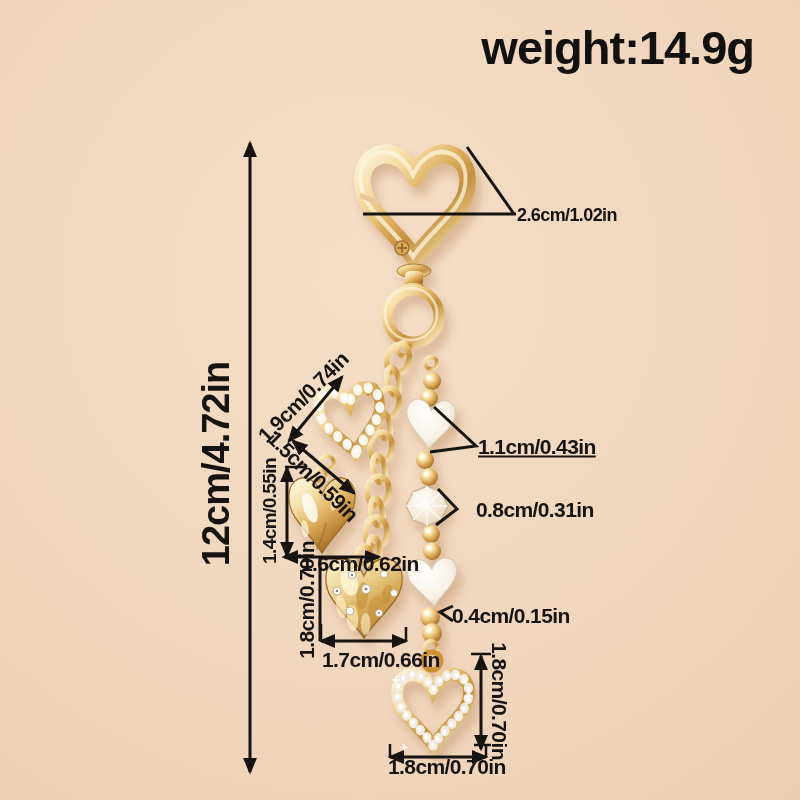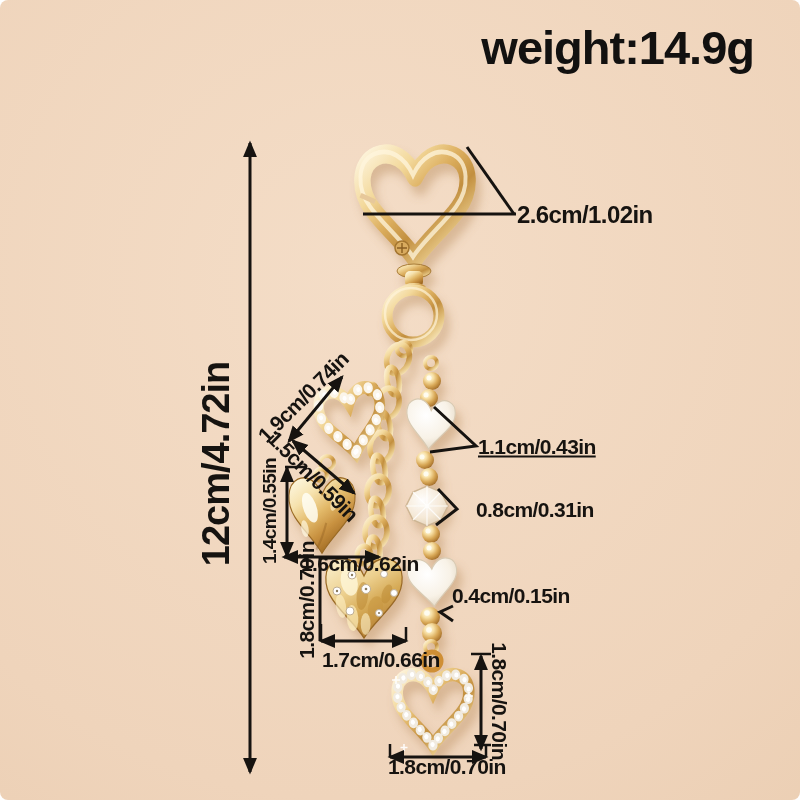--- a/index.html
+++ b/index.html
@@ -1,36 +1,35 @@
 <!DOCTYPE html>
 <html><head>
 <meta charset="utf-8">
 <style>
   html,body{margin:0;padding:0;}
   .stage{
     position:relative;width:800px;height:800px;overflow:hidden;
     background:radial-gradient(130% 130% at 45% 35%, #f4ddc7 0%, #efd4bb 50%, #e9cbae 82%, #e2c2a1 100%);
     font-family:"Liberation Sans",sans-serif;
-    border-radius:8px;
   }
   .weight{
     position:absolute;top:24px;right:46px;text-align:right;color:#121110;
     font-weight:700;font-size:47px;line-height:1.03;letter-spacing:-1px;
   }
   .dim{
     position:absolute;color:#161310;font-weight:700;font-size:21px;line-height:1;
     letter-spacing:-0.6px;white-space:nowrap;
   }
   .dim.anchorL{transform:translateY(-50%);}
   .dim.rotCCW{transform:translate(-50%,-50%) rotate(-90deg);}
   .dim.rotCW{transform:translate(-50%,-50%) rotate(90deg);}
   .dim.rotNE{transform:translate(-50%,-50%) rotate(-45deg);}
   .dim.rotSE{transform:translate(-50%,-50%) rotate(45deg);}
   .dim.big{font-size:38px;letter-spacing:-1px;}
-  .dim.mid{font-size:24px;}
+  .dim.mid{font-size:18px;}
   .dim.small{font-size:19px;}
   svg{position:absolute;left:0;top:0;}
 </style>
 </head>
 <body>
 
 <div class="stage">
 
   <svg width="800" height="800" viewBox="0 0 800 800">
     <defs>
@@ -273,18 +272,18 @@
   <div class="dim anchorL" style="left:301px;top:563px;">1.6cm/0.62in</div>
 
   <div class="dim anchorL" style="left:478px;top:446px;text-decoration:underline;">1.1cm/0.43in</div>
 
   <div class="dim anchorL" style="left:476px;top:509px;">0.8cm/0.31in</div>
 
   <div class="dim rotCCW" style="left:306px;top:600px;">1.8cm/0.70in</div>
 
   <div class="dim anchorL" style="left:322px;top:659px;">1.7cm/0.66in</div>
 
-  <div class="dim anchorL" style="left:452px;top:595px;">0.4cm/0.15in</div>
+  <div class="dim anchorL" style="left:452px;top:615px;">0.4cm/0.15in</div>
 
   <div class="dim rotCW" style="left:499px;top:701px;">1.8cm/0.70in</div>
 
   <div class="dim anchorL" style="left:388px;top:766px;">1.8cm/0.70in</div>
 </div>
 
 </body></html>

